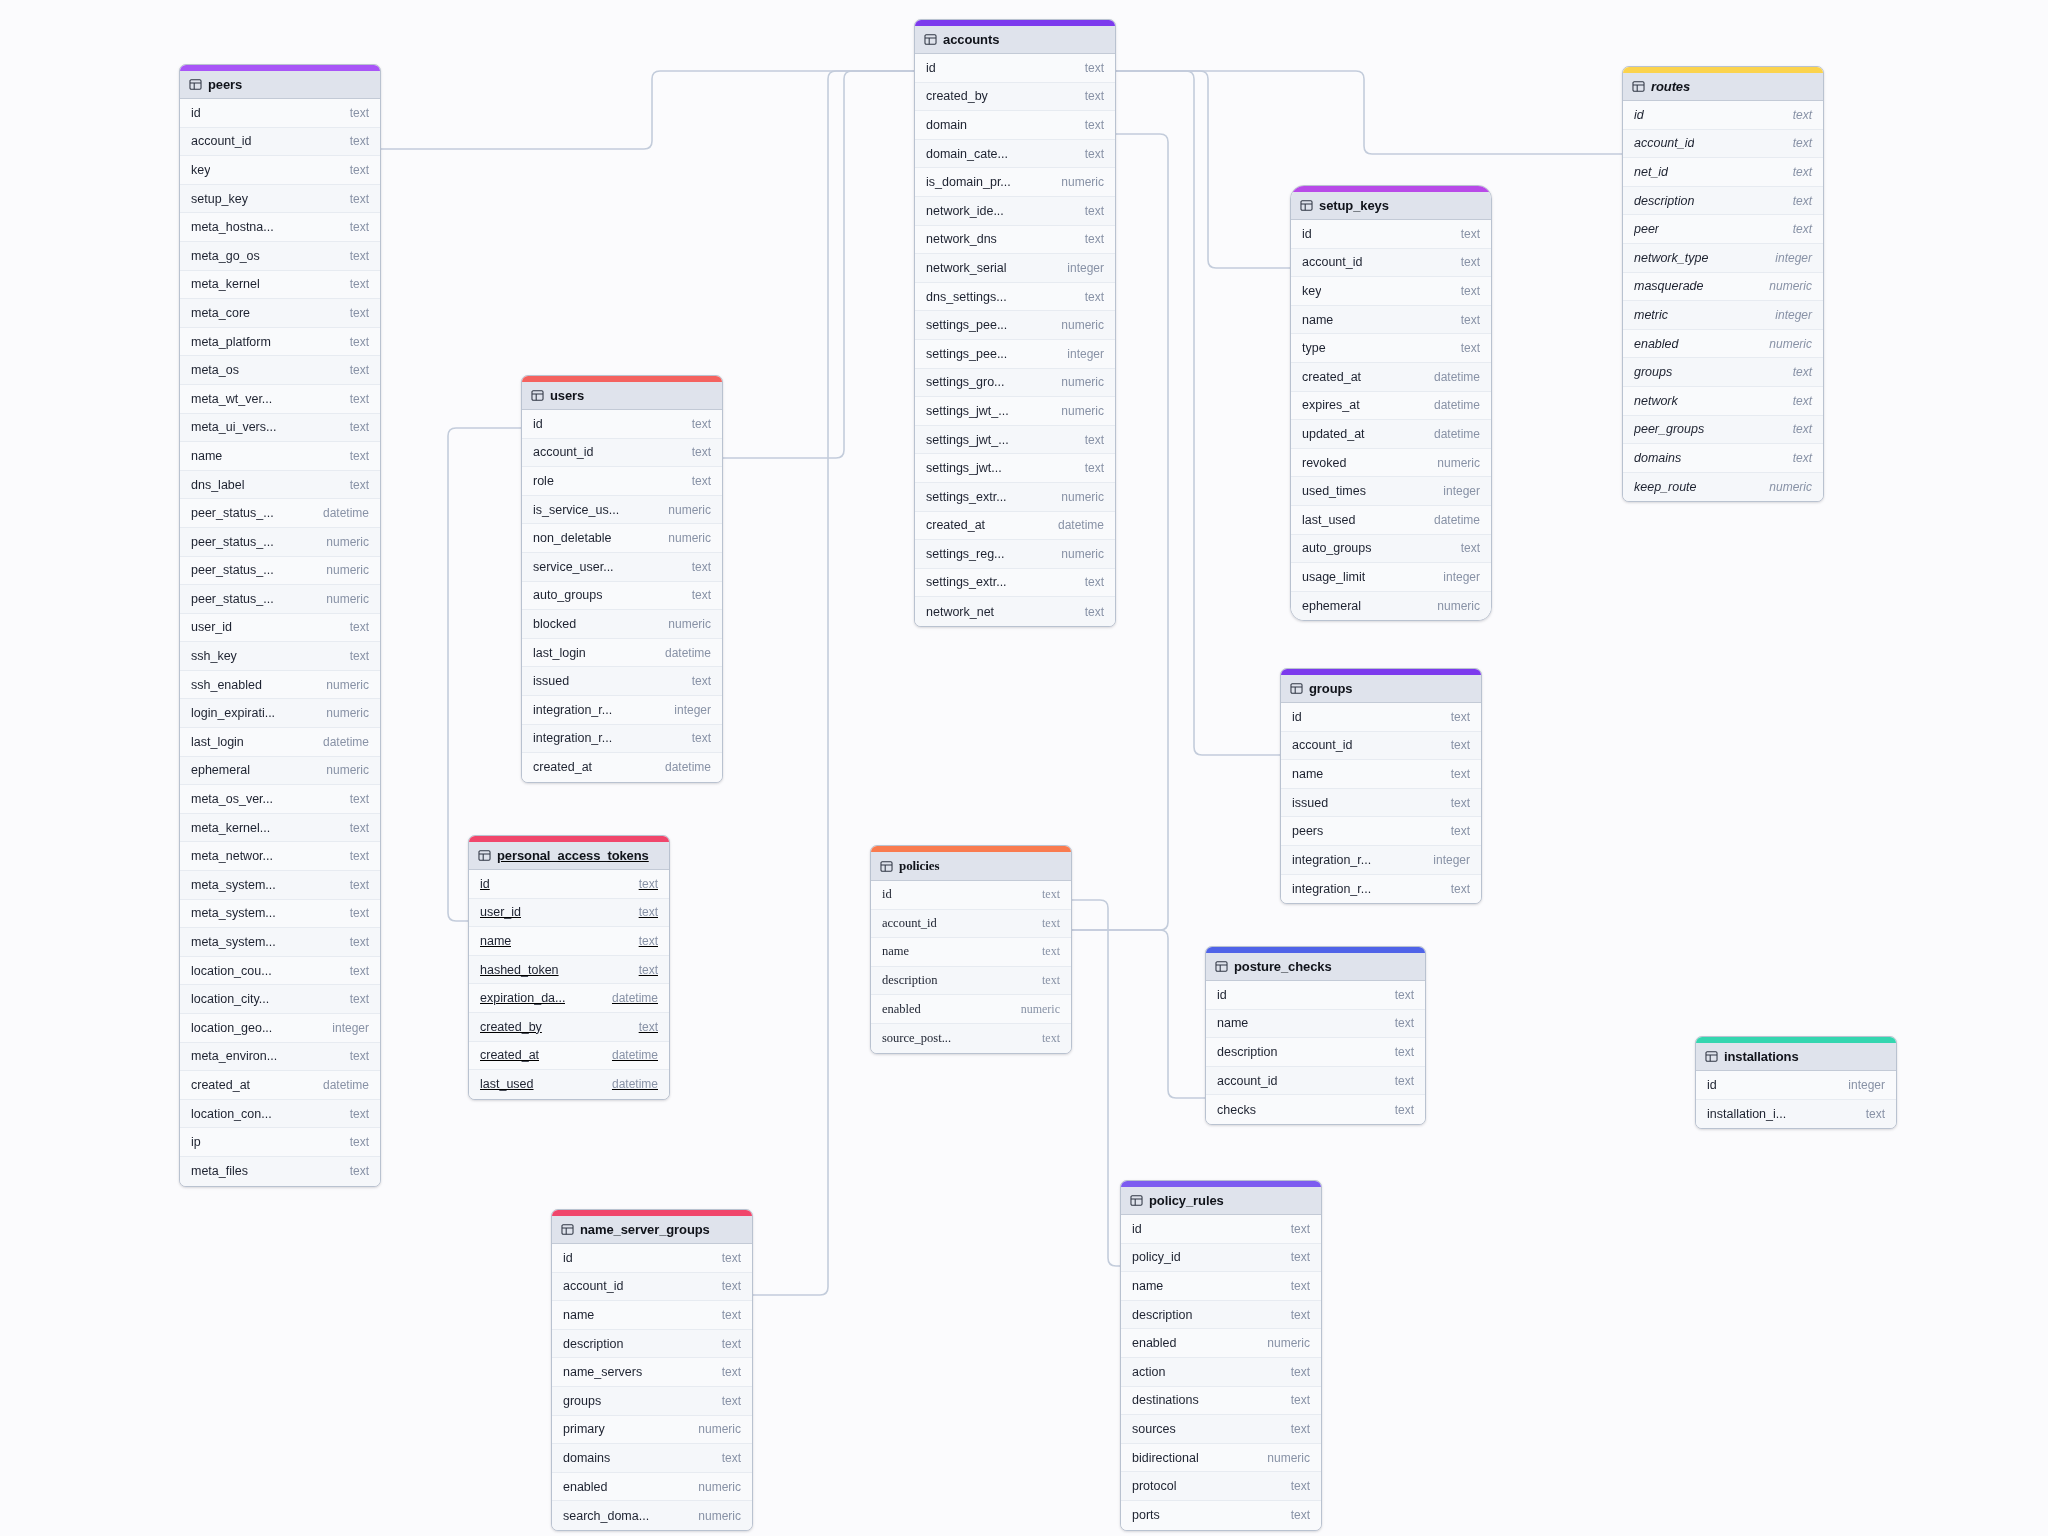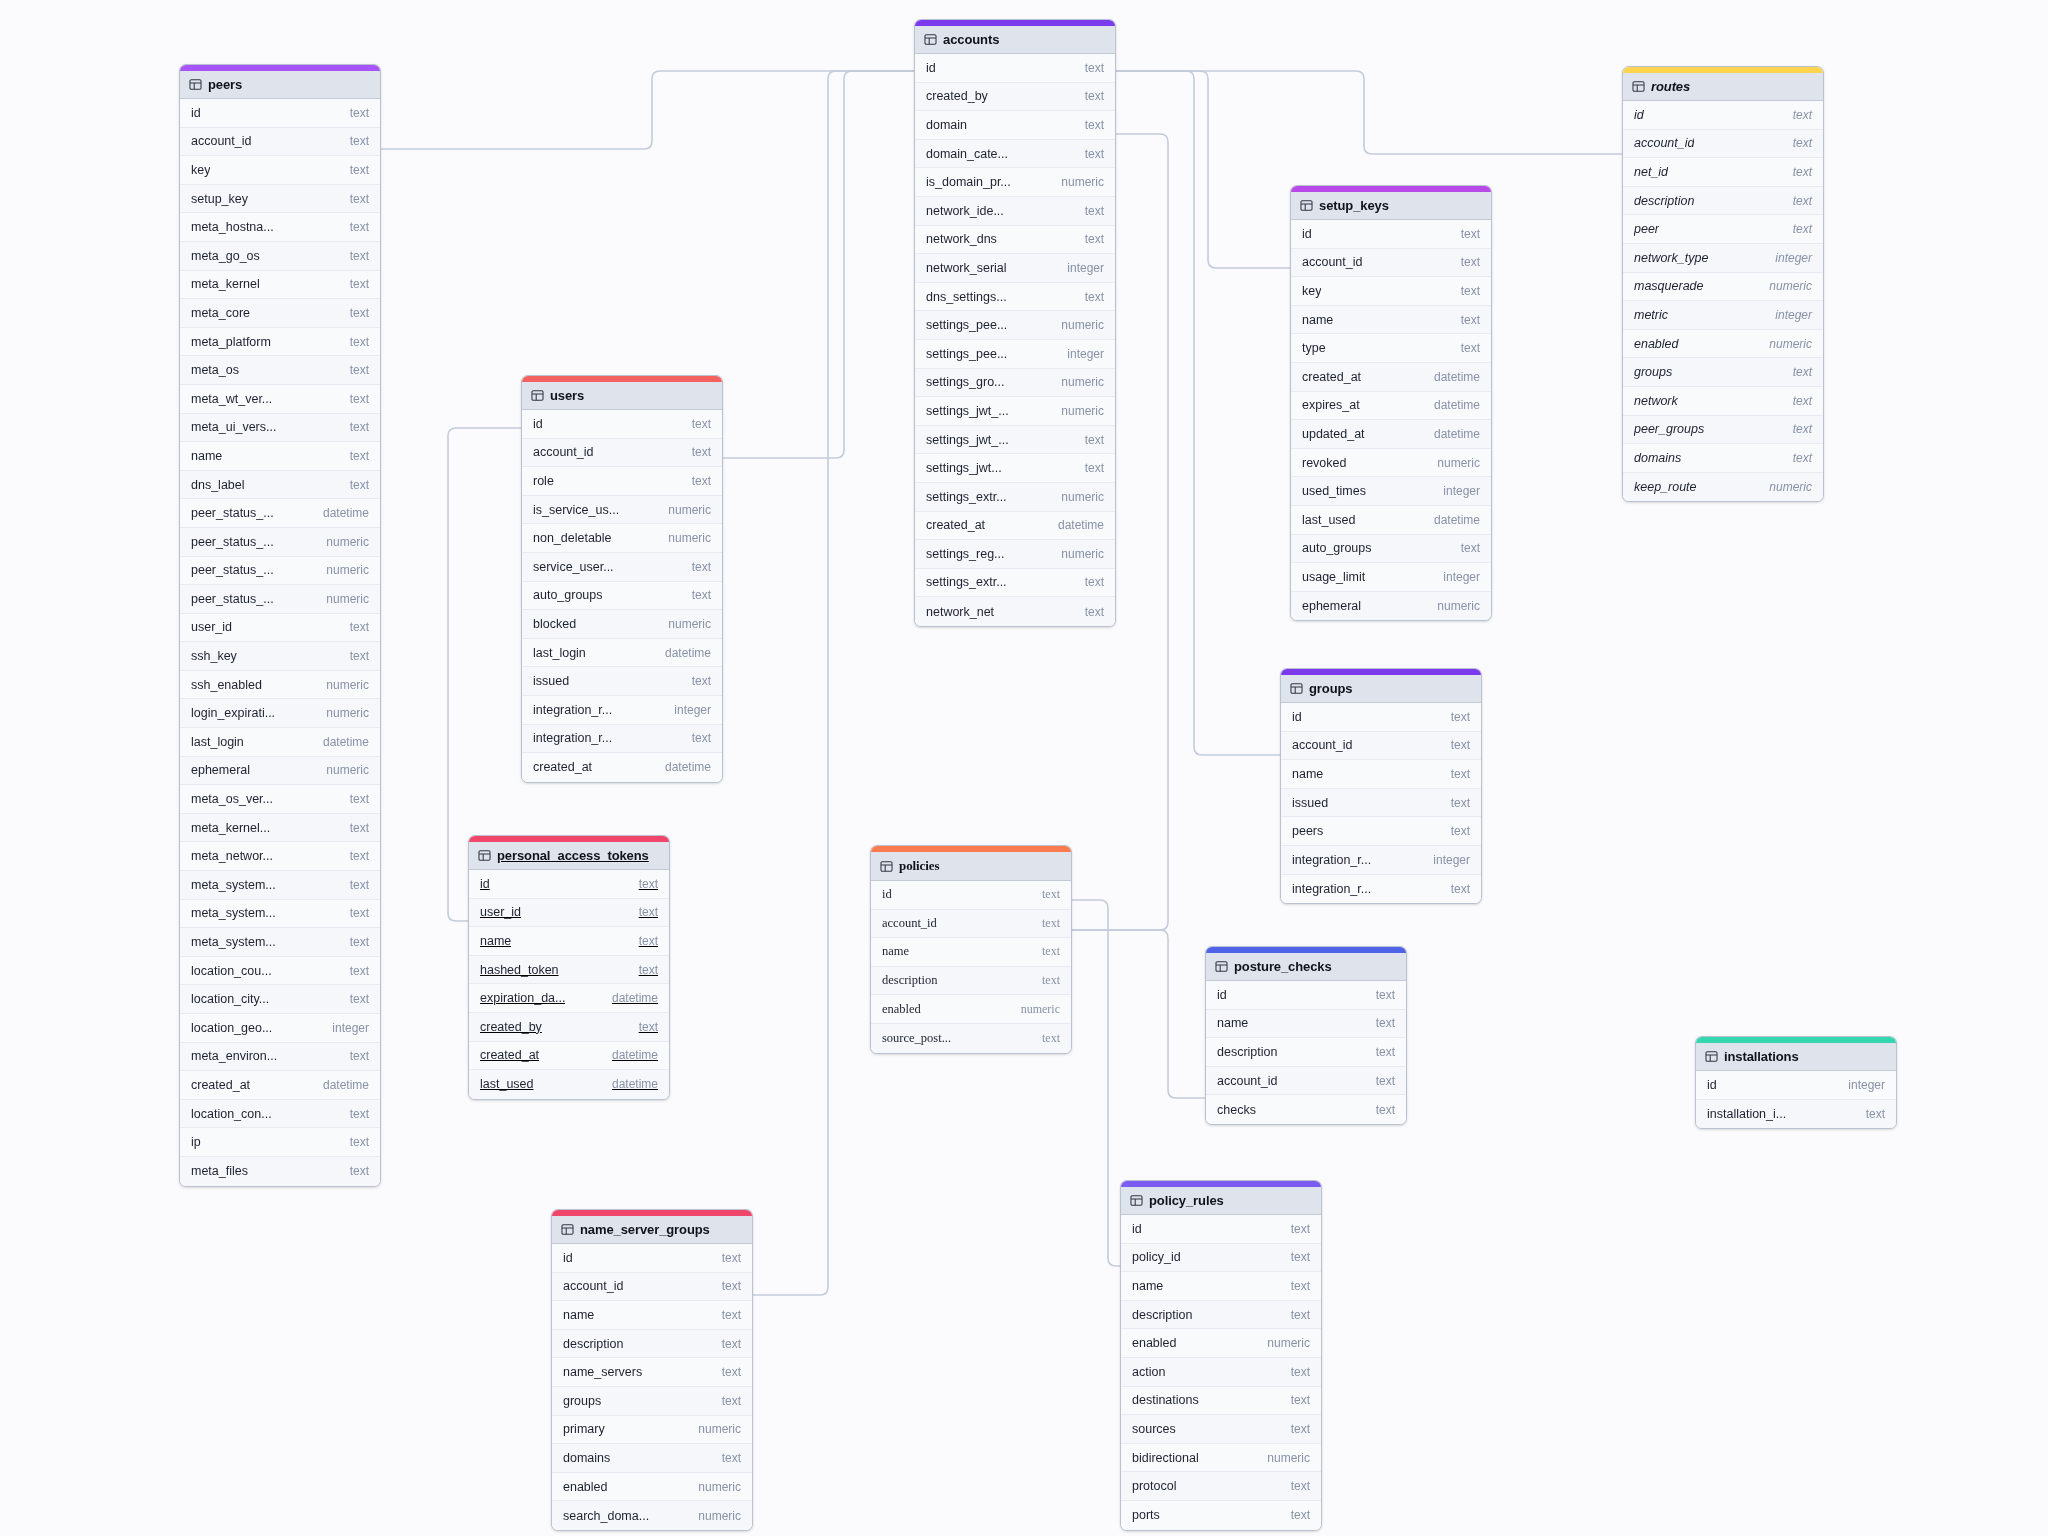--- a/index.html
+++ b/index.html
@@ -590,21 +590,21 @@
         </div>
         <div class="field-row">
           <span class="fname">protocol</span>
           <span class="ftype">text</span>
         </div>
         <div class="field-row">
           <span class="fname">ports</span>
           <span class="ftype">text</span>
         </div>
       </div>
-      <div class="table-node" style="left: 1290px; top: 185px; width: 202px;">
+      <div class="table-node" style="left: 1290px; top: 185px; width: 202px; border-radius: 14px;">
         <div class="accent-bar" style="background: rgb(184, 74, 232);"></div>
         <div class="table-header">
           <svg class="tbl-icon" viewBox="0 0 16 16">
             <rect x="1.2" y="2.2" width="13.6" height="11.6" rx="1.6" fill="none" stroke="#303744" stroke-width="1.3"></rect>
             <line x1="1.2" y1="6.1" x2="14.8" y2="6.1" stroke="#303744" stroke-width="1.3"></line>
             <line x1="6.4" y1="6.1" x2="6.4" y2="13.8" stroke="#303744" stroke-width="1.3"></line>
           </svg>
           <span class="title">setup_keys</span>
         </div>
         <div class="field-row">
@@ -696,21 +696,21 @@
         </div>
         <div class="field-row">
           <span class="fname">integration_r...</span>
           <span class="ftype">integer</span>
         </div>
         <div class="field-row">
           <span class="fname">integration_r...</span>
           <span class="ftype">text</span>
         </div>
       </div>
-      <div class="table-node" style="left: 1205px; top: 946px; width: 202px;">
+      <div class="table-node" style="left: 1205px; top: 946px; width: 221px;">
         <div class="accent-bar" style="background: rgb(79, 99, 232);"></div>
         <div class="table-header">
           <svg class="tbl-icon" viewBox="0 0 16 16">
             <rect x="1.2" y="2.2" width="13.6" height="11.6" rx="1.6" fill="none" stroke="#303744" stroke-width="1.3"></rect>
             <line x1="1.2" y1="6.1" x2="14.8" y2="6.1" stroke="#303744" stroke-width="1.3"></line>
             <line x1="6.4" y1="6.1" x2="6.4" y2="13.8" stroke="#303744" stroke-width="1.3"></line>
           </svg>
           <span class="title">posture_checks</span>
         </div>
         <div class="field-row">

